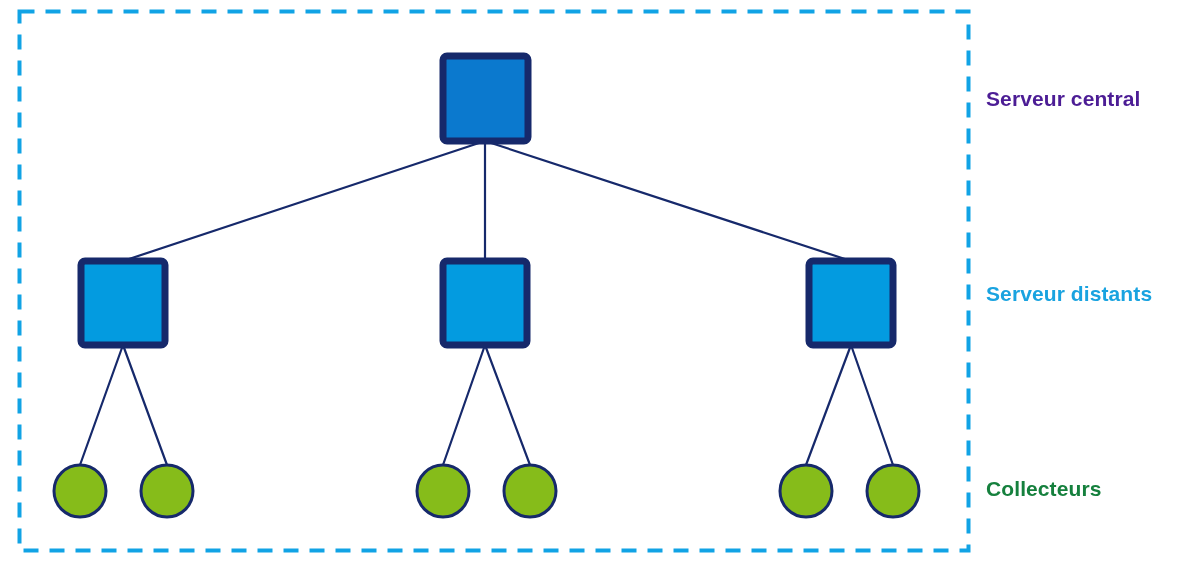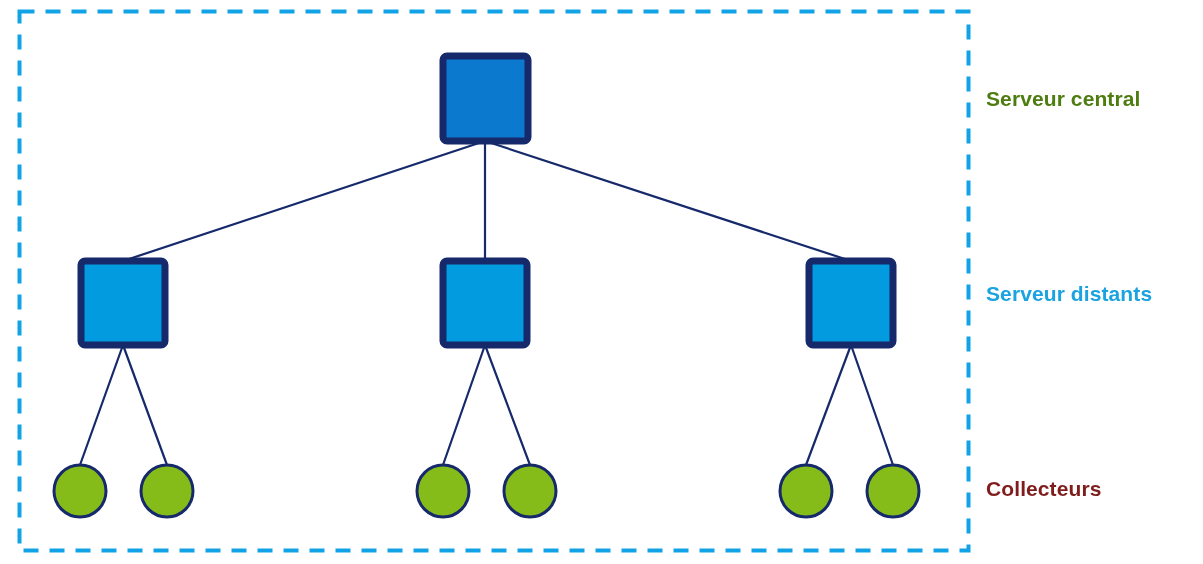--- a/index.html
+++ b/index.html
@@ -80,19 +80,19 @@
     <g>
       <circle cx="80" cy="491" r="26" fill="#86BC1A" stroke="#16296B" stroke-width="3"></circle>
       <circle cx="167" cy="491" r="26" fill="#86BC1A" stroke="#16296B" stroke-width="3"></circle>
       <circle cx="443" cy="491" r="26" fill="#86BC1A" stroke="#16296B" stroke-width="3"></circle>
       <circle cx="530" cy="491" r="26" fill="#86BC1A" stroke="#16296B" stroke-width="3"></circle>
       <circle cx="806" cy="491" r="26" fill="#86BC1A" stroke="#16296B" stroke-width="3"></circle>
       <circle cx="893" cy="491" r="26" fill="#86BC1A" stroke="#16296B" stroke-width="3"></circle>
     </g>
   </svg>
 
-  <div class="legend-label" id="legend-central" style="color:#4d7c0f;">Serveur central</div>
+  <div class="legend-label" id="legend-central" style="color:#4c1d95;">Serveur central</div>
 
   <div class="legend-label" id="legend-remote" style="color:#19A3E0;">Serveur distants</div>
 
-  <div class="legend-label" id="legend-collectors" style="color:#7f1d1d;">Collecteurs</div>
+  <div class="legend-label" id="legend-collectors" style="color:#15803d;">Collecteurs</div>
 
 </div>
 
 </body></html>

